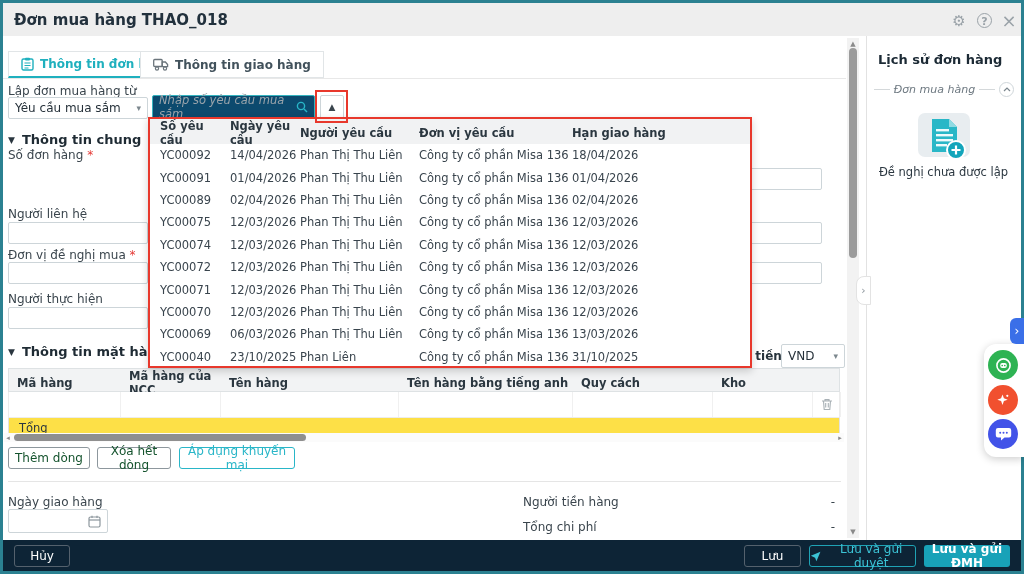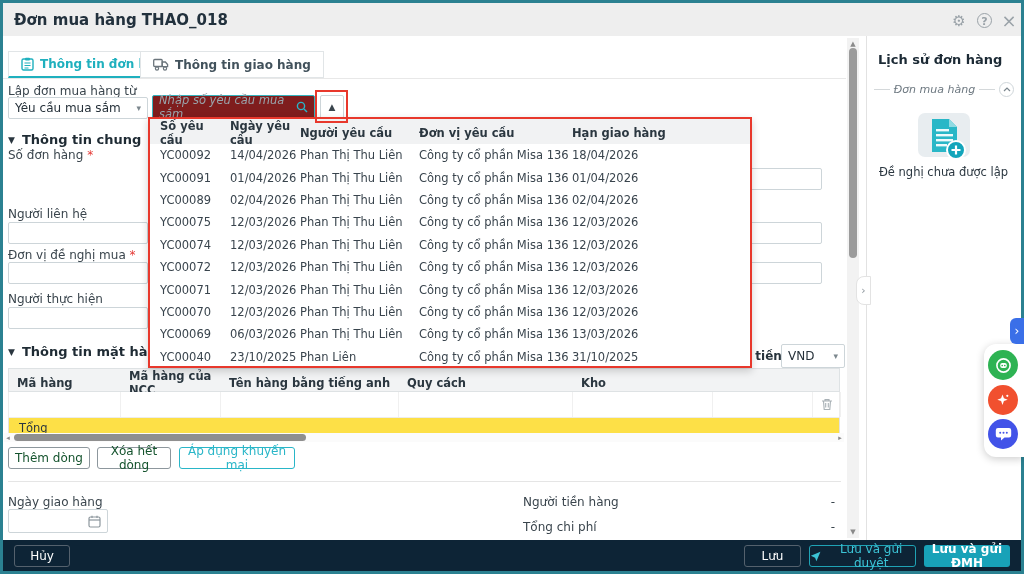--- a/index.html
+++ b/index.html
@@ -24,21 +24,21 @@
   .lbl { font-size:12px; color:#3a454d; }
   .req { color:#e53935; }
   .inp { border:1px solid #cdd5d9; border-radius:2px; background:#fff; height:22px; font-size:12px; color:#26313a;
          padding:0 6px; display:flex; align-items:center; }
   .selcaret { margin-left:auto; color:#7c878e; font-size:9px; }
   .sect { font-size:13px; font-weight:bold; color:#1f2b34; display:flex; align-items:center; gap:7px; }
   .sect .tri { font-size:9px; color:#2a363f; }
 
   
   .search-box { left:152px; top:95px; width:163px; height:24px; border:1.5px solid #35b4bf; border-radius:2px;
-                background:#7f1d1d; display:flex; align-items:center; padding:0 6px; }
+                background:#0c4a6e; display:flex; align-items:center; padding:0 6px; }
   .search-ph { font-size:11.5px; font-style:italic; color:#9aa4ab; flex:1; }
   .open-btn { left:320px; top:95px; width:24px; height:24px; border:1px solid #cdd5d9; background:#fff; border-radius:2px;
               font-size:9px; color:#3a454d; display:flex; align-items:center; justify-content:center; cursor:pointer; }
   .anno { border:2px solid #e8382c; pointer-events:none; z-index:30; }
 
   
   .dropdown { left:148px; top:117px; width:604px; height:251px; background:#fff; border:2px solid #e8382c;
               box-shadow:0 3px 8px rgba(0,0,0,.18); z-index:10; }
   .dd-head, .dd-row { display:grid; grid-template-columns:70px 70px 119px 153px 1fr; padding-left:10px; align-items:center; }
   .dd-head { height:25px; background:#f1f2f3; font-weight:bold; }
@@ -259,20 +259,21 @@
   </div>
   <div class="abs lbl" style="left:723px; top:349px; font-weight:bold; color:#27333c;">Loại tiền</div>
   <div class="abs inp" style="left:781px; top:344px; width:64px; height:24px; cursor:pointer;">
     <span>VND</span>
     <span class="selcaret">▾</span>
   </div>
 
   <div class="abs item-head">
     <span>Mã hàng</span>
     <span>Mã hàng của NCC</span>
+    <span>Tên hàng</span>
     <span>Tên hàng bằng tiếng anh</span>
     <span>Quy cách</span>
     <span>Kho</span>
     <span></span>
   </div>
   <div class="abs item-row">
     <span class="cell"></span>
       <span class="cell"></span>
       <span class="cell"></span>
     <span class="cell"></span>

